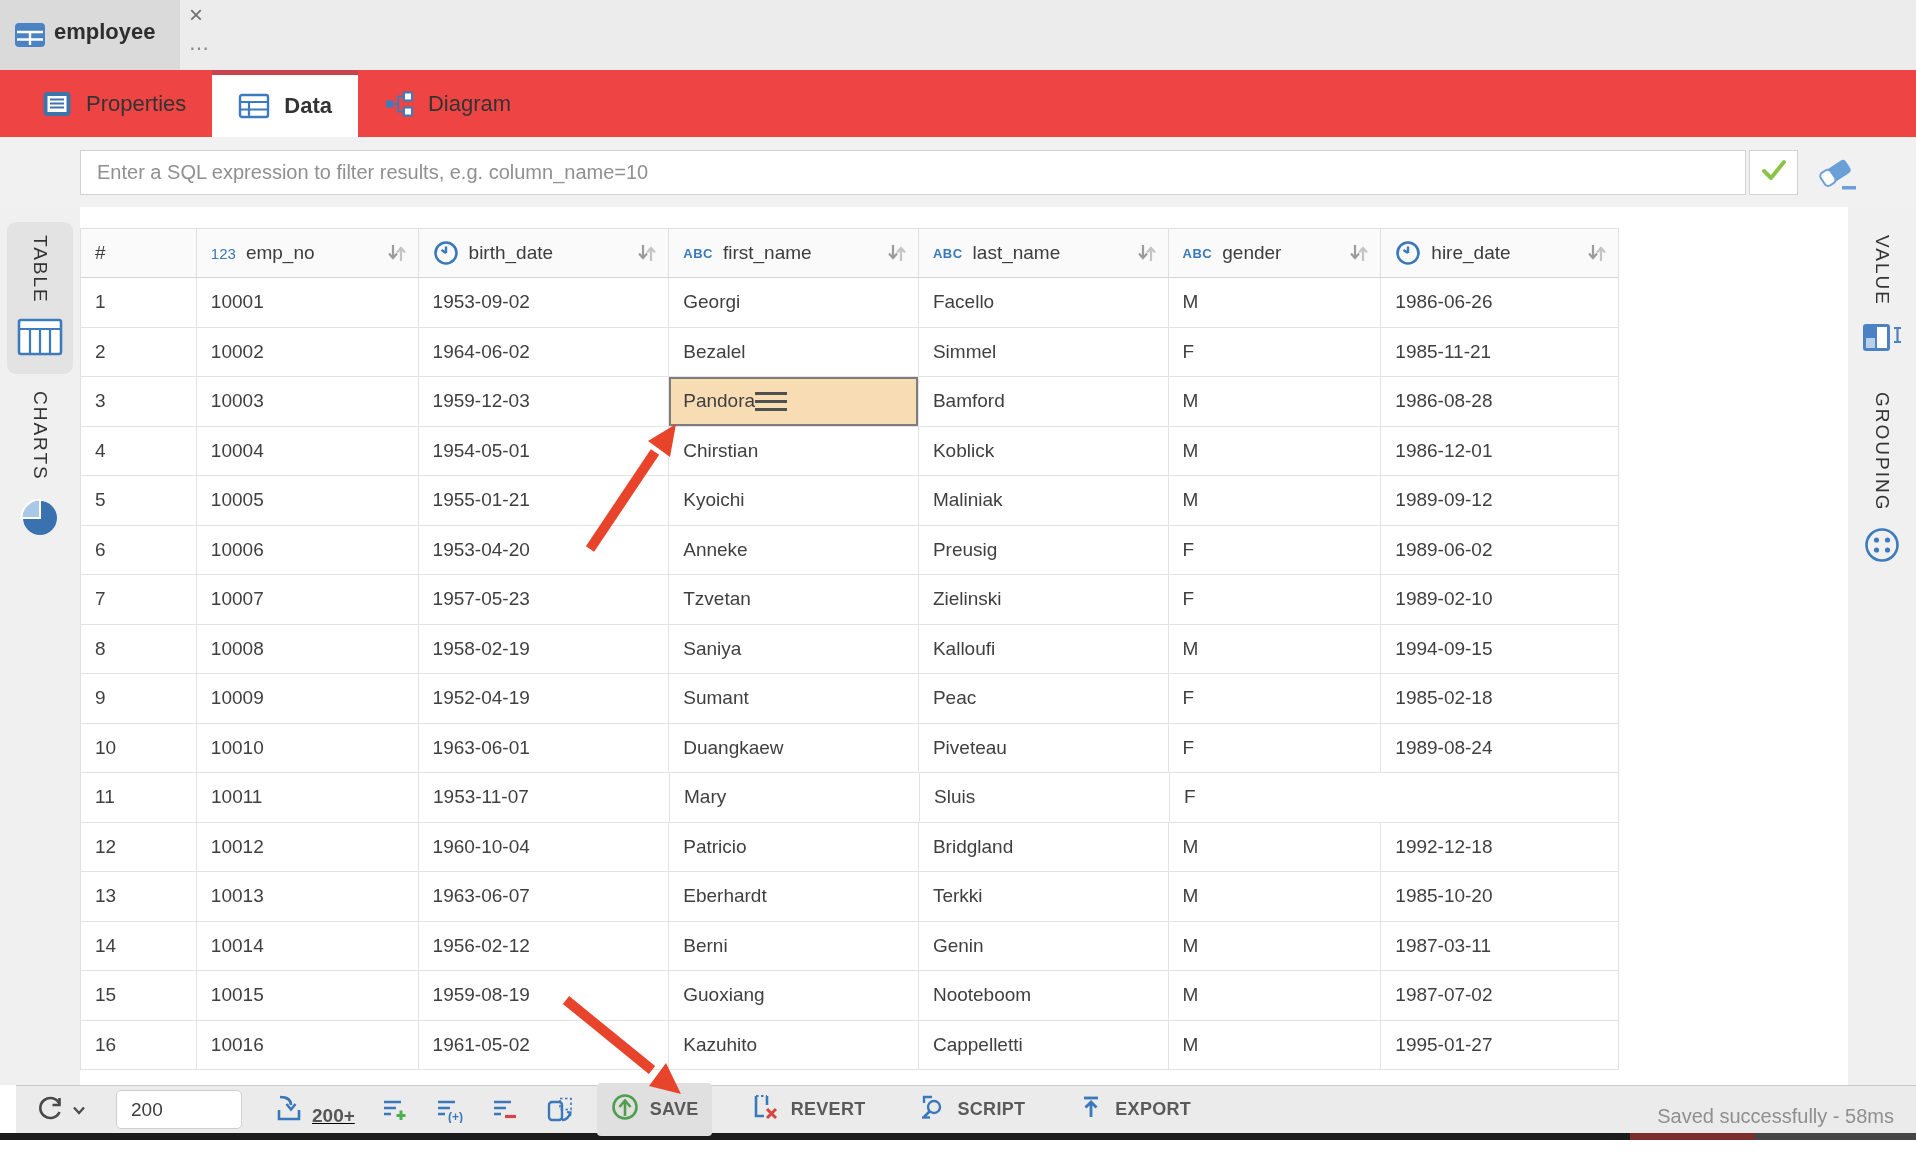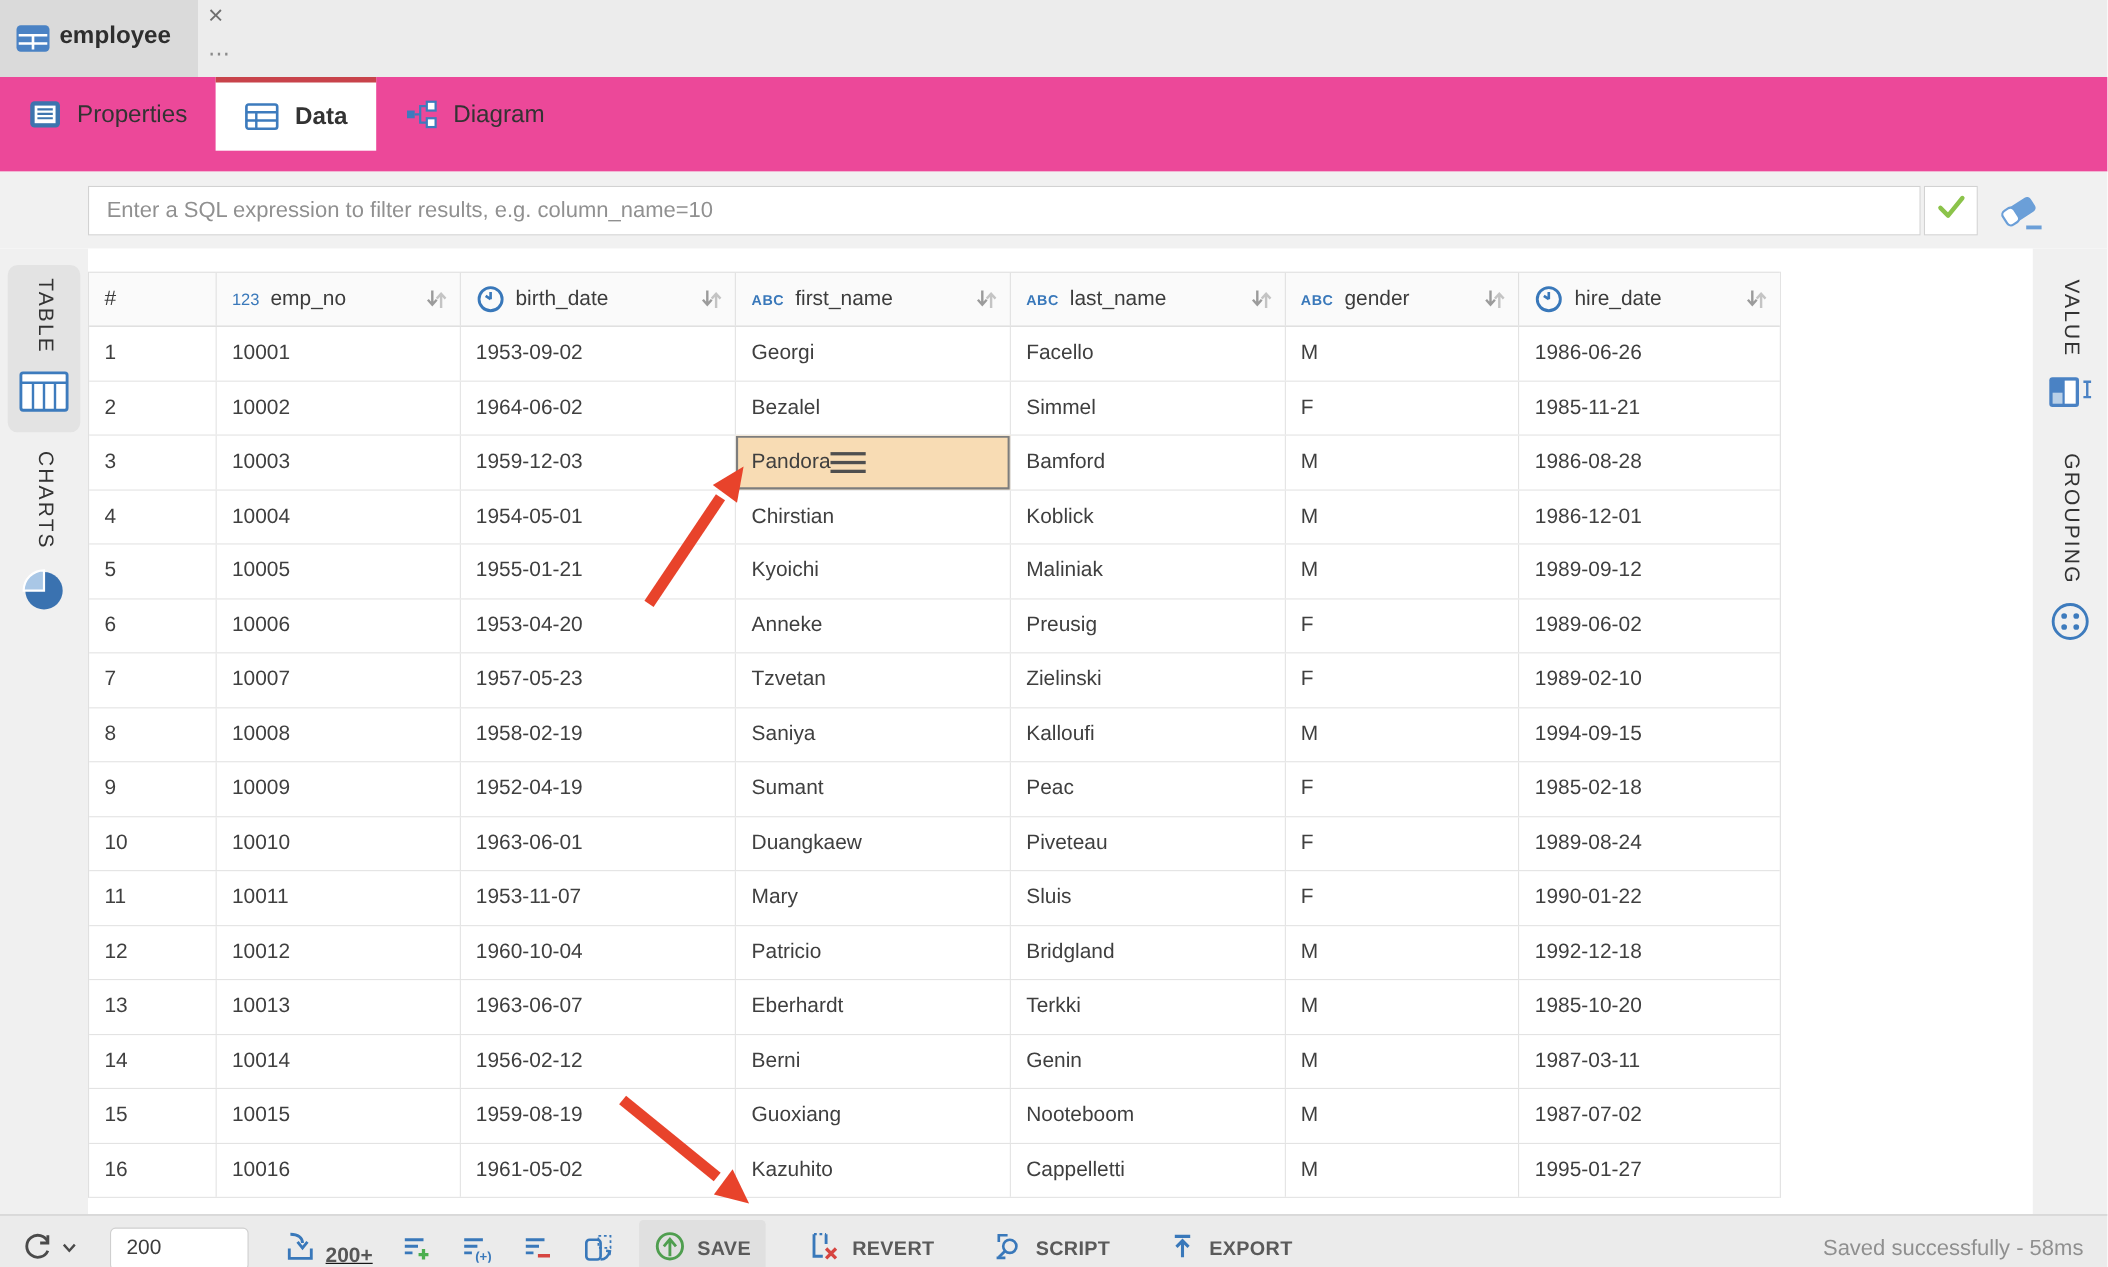--- a/index.html
+++ b/index.html
@@ -9,21 +9,21 @@
 
   
   .tabbar1 { height:70px; background:#ececec; position:relative; }
   .editor-tab { position:absolute; left:0; top:0; width:180px; height:70px; background:#dadada; }
   .editor-tab .tab-icon { position:absolute; left:14px; top:22px; }
   .editor-tab .tab-title { position:absolute; left:54px; top:19px; font-size:22px; font-weight:700; color:#2e2e2e; }
   .editor-tab .close-x { position:absolute; left:189px; top:2px; font-size:24px; color:#6f6f6f; line-height:26px; cursor:default; }
   .editor-tab .more-dots { position:absolute; left:189px; top:36px; font-size:20px; color:#8a8a8a; letter-spacing:1px; }
 
   
-  .tabbar2 { height:86px; background:#ec4899; display:flex; }
+  .tabbar2 { height:67px; background:#ef4444; display:flex;padding-left:16px; }
   .vtab { display:flex; align-items:center; gap:14px; padding:0 26px; height:67px; font-size:22px; color:#333; }
   .vtab.active { background:#fff; border-top:5px solid #c8434b; font-weight:700; padding-top:0; }
   .vtab .vt-icon { display:flex; }
 
   
   .filterbar { height:70px; background:#f1f1f1; position:relative; }
   .filter-input { position:absolute; left:80px; top:13px; width:1666px; height:45px; background:#fff;
     border:1px solid #d2d2d2; font-size:20px; color:#4d7c0f; padding:0 16px; outline:none; }
   .filter-input::placeholder { color:#909090; }
   .filter-apply { position:absolute; left:1749px; top:13px; width:49px; height:45px; background:#fff;
@@ -57,21 +57,21 @@
   .cell { display:flex; align-items:center; padding-left:14px; border-right:1px solid #e3e3e3;
     font-size:19px; color:#3f3f3f; overflow:hidden; white-space:nowrap; }
   .cell:last-child { border-right:none; }
   .c0 { width:116px; } .c1 { width:222px; } .c2 { width:251px; } .c3 { width:250px; }
   .c4 { width:250px; } .c5 { width:213px; } .c6 { width:237px; }
   .cell.selected { background:#f8dcb4; box-shadow:inset 0 0 0 2px #7d7d7d; justify-content:flex-start; padding-right:14px; }
   .hamburger { display:flex; flex-direction:column; gap:5px; }
   .hamburger i { display:block; width:32px; height:3px; background:#4f4f4f; }
 
   
-  .toolbar { height:61px; background:#ebebeb; border-top:1px solid #c9c9c9; display:flex; align-items:center; position:relative; }
+  .toolbar { height:48px; background:#ebebeb; border-top:1px solid #c9c9c9; display:flex; align-items:center; position:relative;margin-left:16px; }
   .tb-refresh { margin-left:18px; display:flex; align-items:center; gap:4px; }
   .fetch-input { margin-left:30px; width:126px; height:39px; background:#fff; border:1px solid #cfcfcf; border-radius:5px;
     font-size:19px; color:#3c3c3c; padding:0 14px; outline:none; }
   .tb-fetch { margin-left:32px; display:flex; align-items:flex-end; gap:8px;text-decoration:underline; }
   .fetch-more { font-size:19px; font-weight:700; color:#565656; }
   .tb-ico { margin-left:26px; display:flex; }
   .tb-btn { display:flex; align-items:center; gap:10px; margin-left:26px; padding:9px 13px; border-radius:4px;
     font-size:18px; font-weight:700; color:#5a5a5a; letter-spacing:0.3px; }
   .tb-btn.save { background:#e0e0e0; margin-left:22px; }
   .status { position:absolute; right:22px; top:0; height:60px; display:flex; align-items:center;
@@ -352,21 +352,20 @@
     <div class="cell c5">F</div>
     <div class="cell c6">1989-08-24</div>
   </div>
           <div class="grid-row">
     <div class="cell c0">11</div>
     <div class="cell c1">10011</div>
     <div class="cell c2">1953-11-07</div>
     <div class="cell c3">Mary</div>
     <div class="cell c4">Sluis</div>
     <div class="cell c5">F</div>
-    <div class="cell c6">1990-01-22</div>
   </div>
           <div class="grid-row">
     <div class="cell c0">12</div>
     <div class="cell c1">10012</div>
     <div class="cell c2">1960-10-04</div>
     <div class="cell c3">Patricio</div>
     <div class="cell c4">Bridgland</div>
     <div class="cell c5">M</div>
     <div class="cell c6">1992-12-18</div>
   </div>

